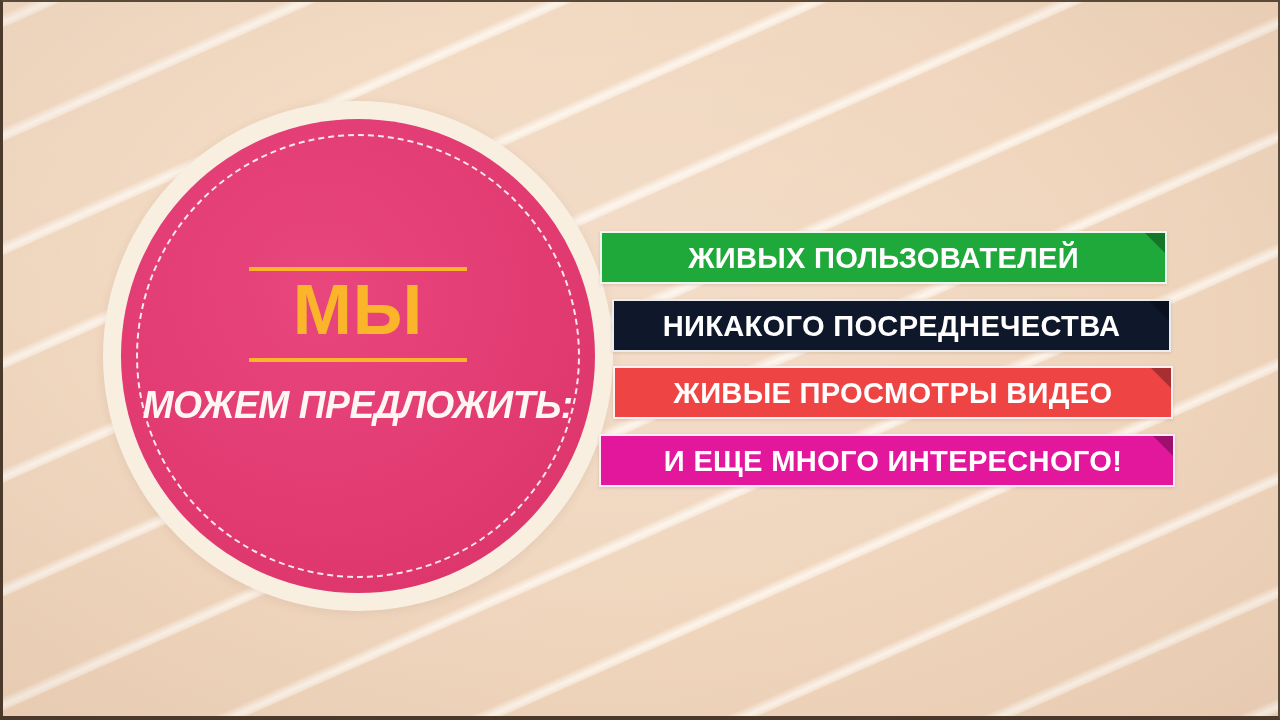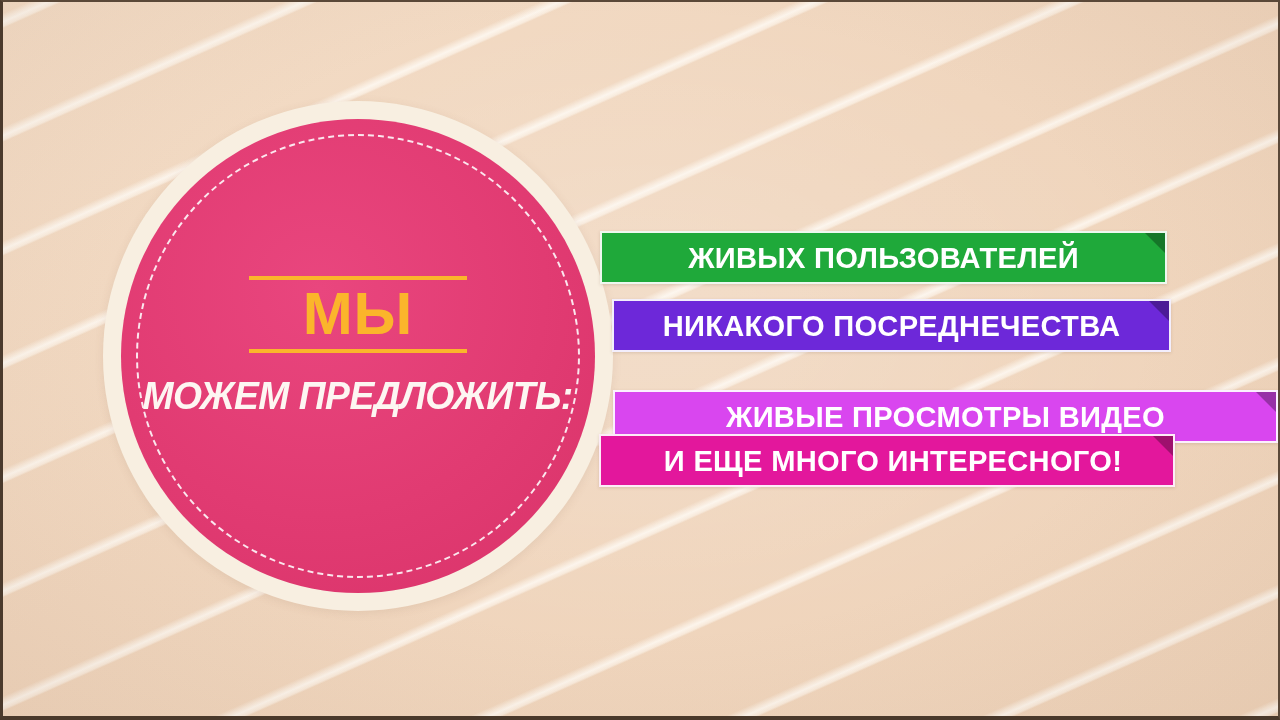--- a/index.html
+++ b/index.html
@@ -108,25 +108,25 @@
     width: 218px;
     margin-top: -18px;
   }
   .we-rule {
     width: 100%;
     height: 4px;
     background: #FBB52B;
   }
   .we-word {
     color: #FBB52B;
-    font-size: 60px;
+    font-size: 71px;
     font-weight: 700;
     line-height: 1.02;
     letter-spacing: 1px;
-    padding: 3px 0 5px 0;
+    padding: 3px 0 11px 0;
     white-space: nowrap;
   }
   .offer-line {
     color: #FDF6F2;
     font-size: 38px;
     font-style: italic;
     font-weight: 700;
     letter-spacing: -0.5px;
     margin-top: 22px;
     white-space: nowrap;
@@ -174,22 +174,22 @@
     position: absolute;
     top: 0;
     right: 0;
     width: 0;
     height: 0;
     border-left: 20px solid transparent;
     border-top: 20px solid rgba(0,0,0,0.30);
   }
 
   #bar-0 { left: 600px; top: 231px; width: 567px; background: #1FA93A; }
-  #bar-1 { left: 612px; top: 299px; width: 559px; background: #6d28d9; }
-  #bar-2 { left: 613px; top: 366px; width: 665px; background: #d946ef; margin-top: 24px; }
+  #bar-1 { left: 612px; top: 299px; width: 559px; background: #0f172a; }
+  #bar-2 { left: 613px; top: 366px; width: 560px; background: #ef4444; }
   #bar-3 { left: 599px; top: 434px; width: 576px; background: #E3179C; padding-left: 12px; }
 </style>
 </head>
 <body>
 
 <div id="stage">
 
   <div id="bg-base"></div>
   <div id="bg-stripes"></div>
   <div id="bg-vignette"></div>

